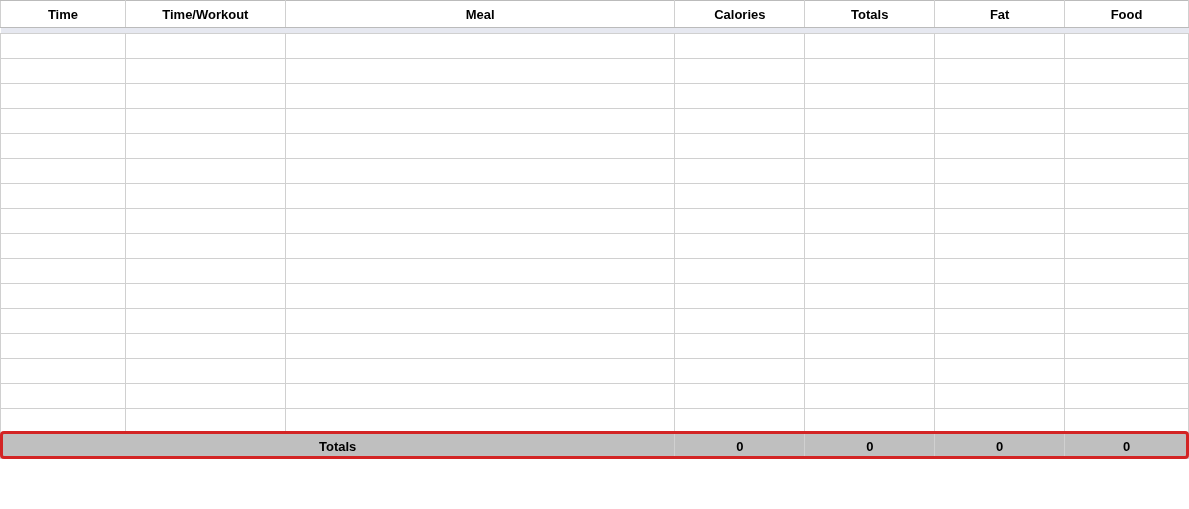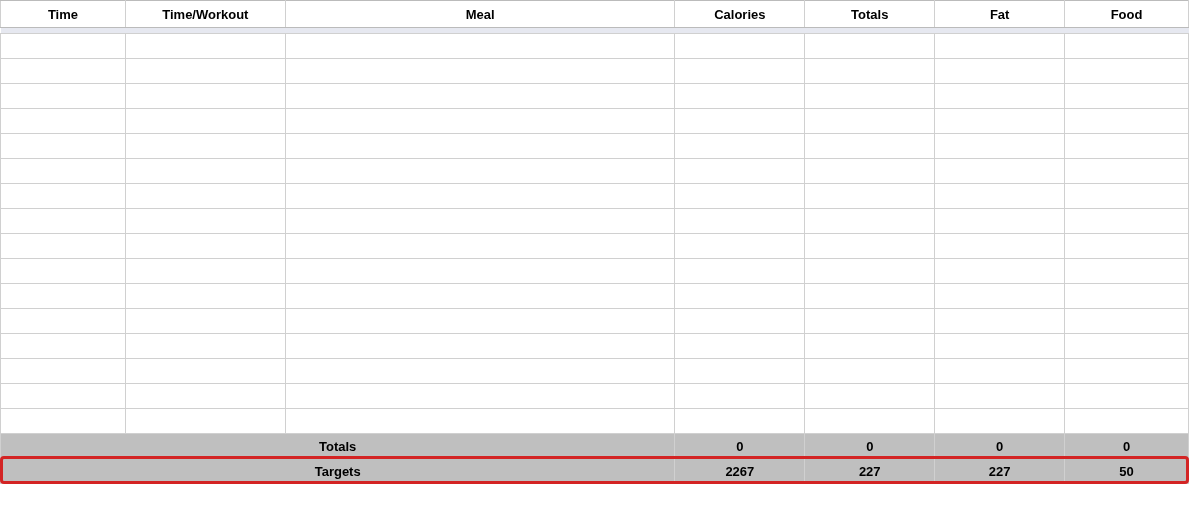--- a/index.html
+++ b/index.html
@@ -240,23 +240,16 @@
         </tr>
       </tbody>
   <tbody>
     <tr class="totals-row">
       <td colspan="3" class="merge-left">Totals</td>
       <td>0</td>
       <td>0</td>
       <td>0</td>
       <td>0</td>
     </tr>
-    <tr class="targets-row">
-      <td colspan="3" class="merge-left">Targets</td>
-      <td>2267</td>
-      <td>227</td>
-      <td>227</td>
-      <td>50</td>
-    </tr>
   </tbody>
 </table>
 <div class="highlight-box"></div>
 </div>
 
 </body></html>

